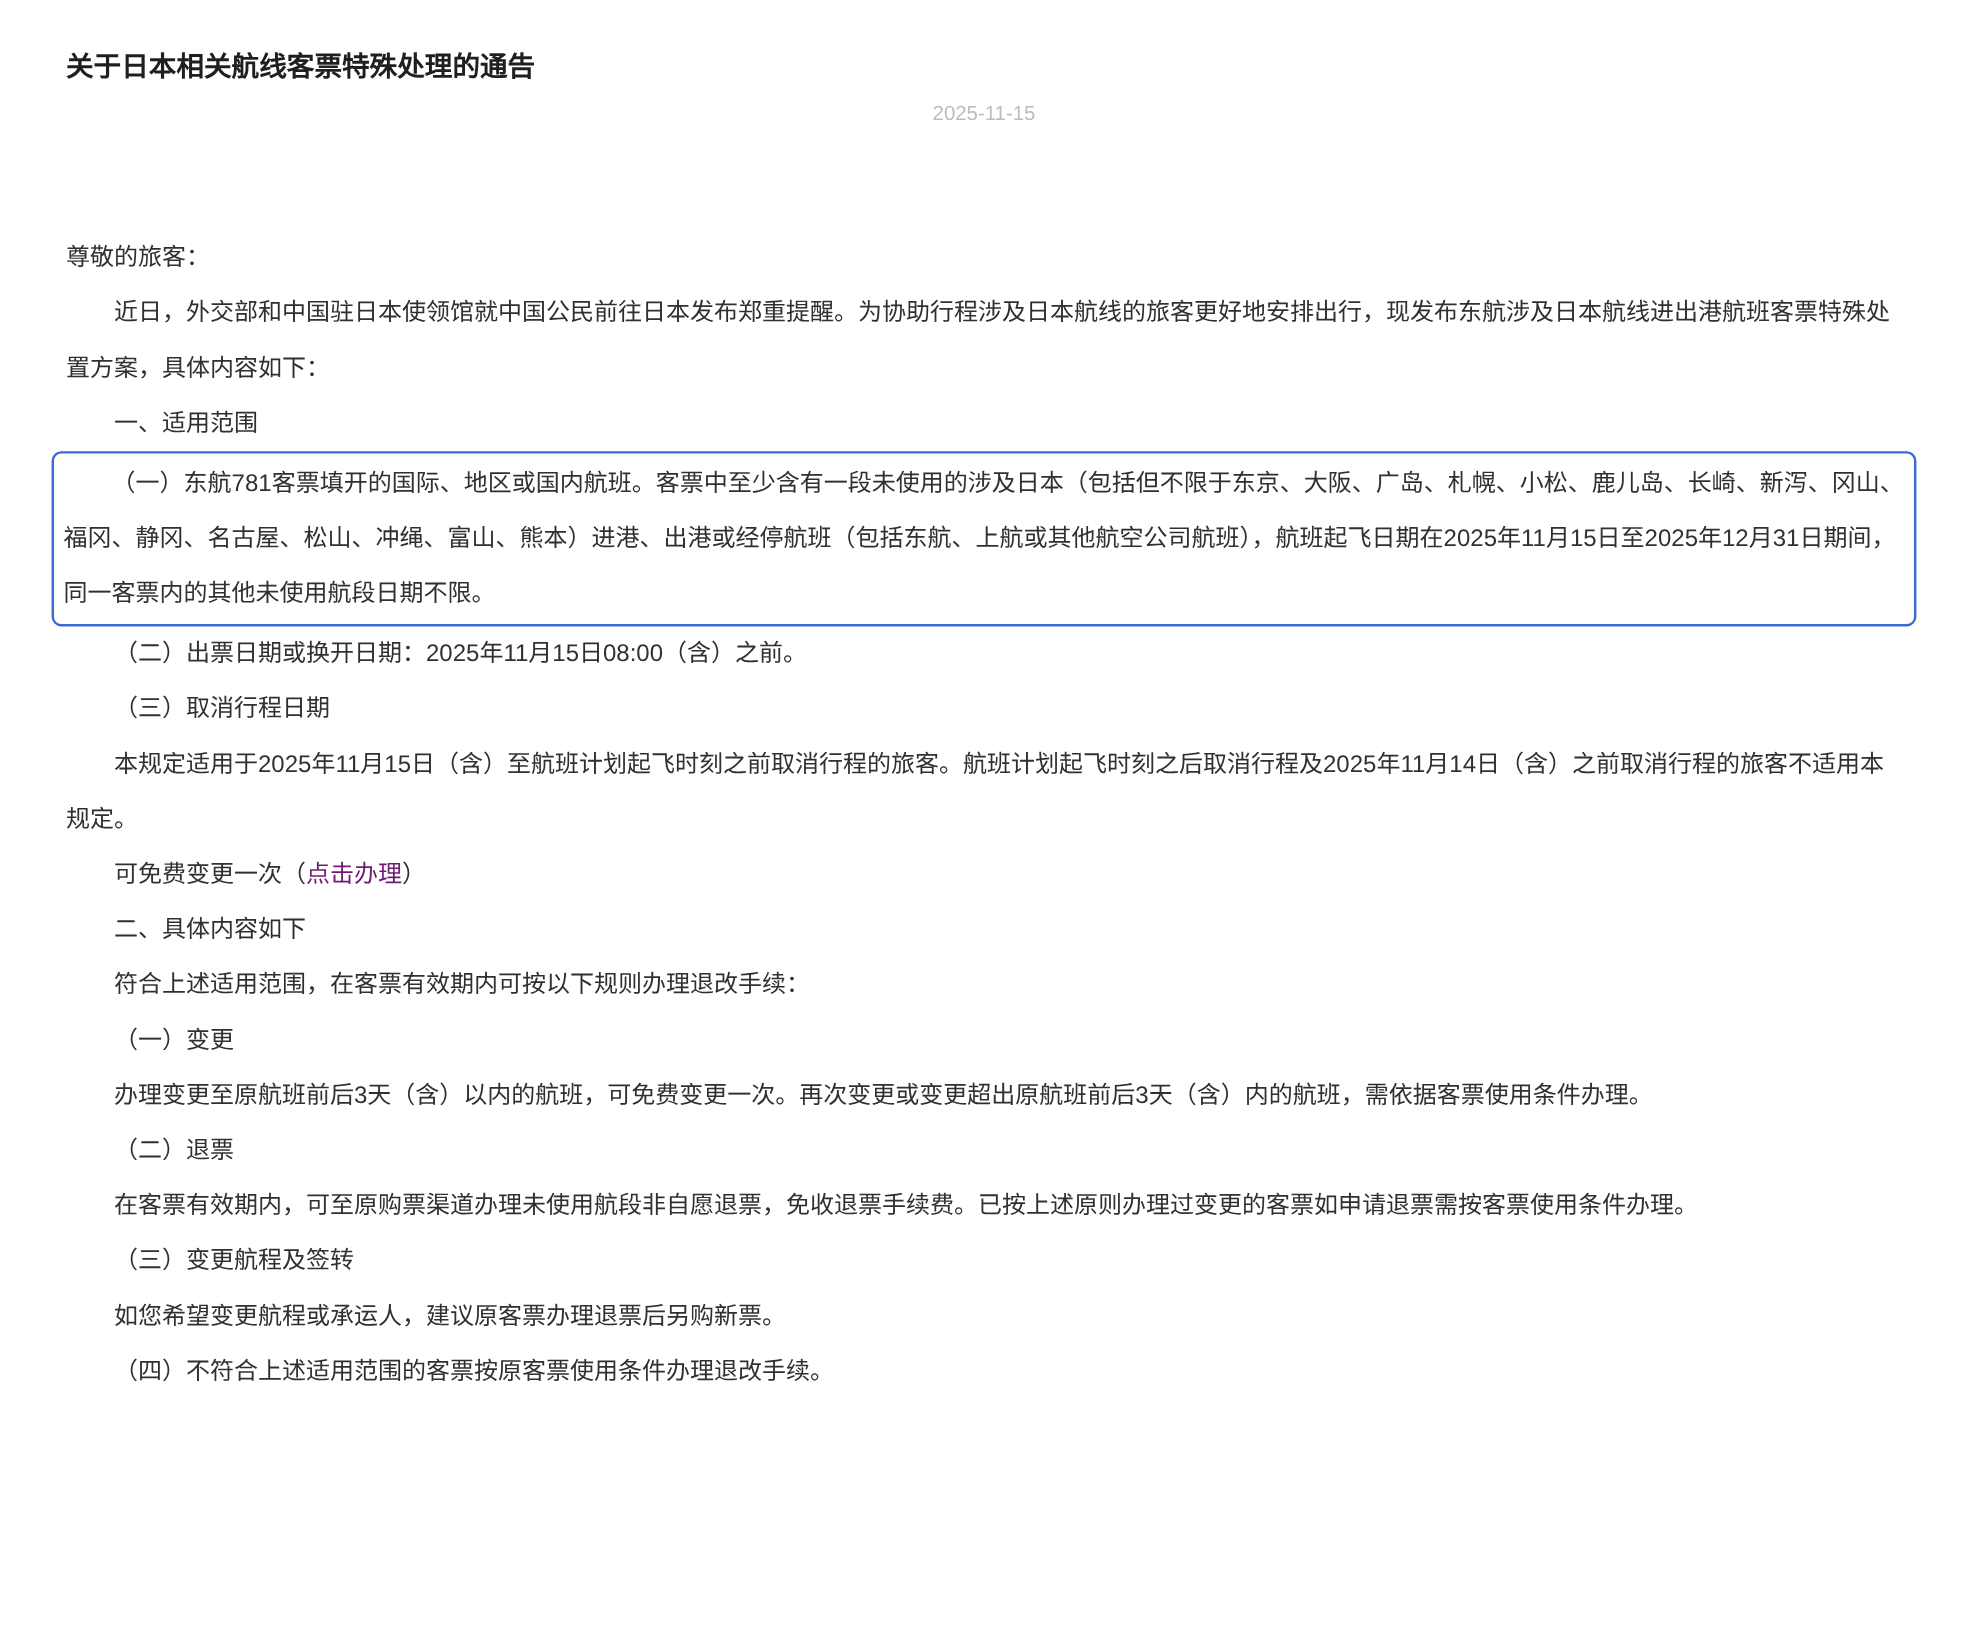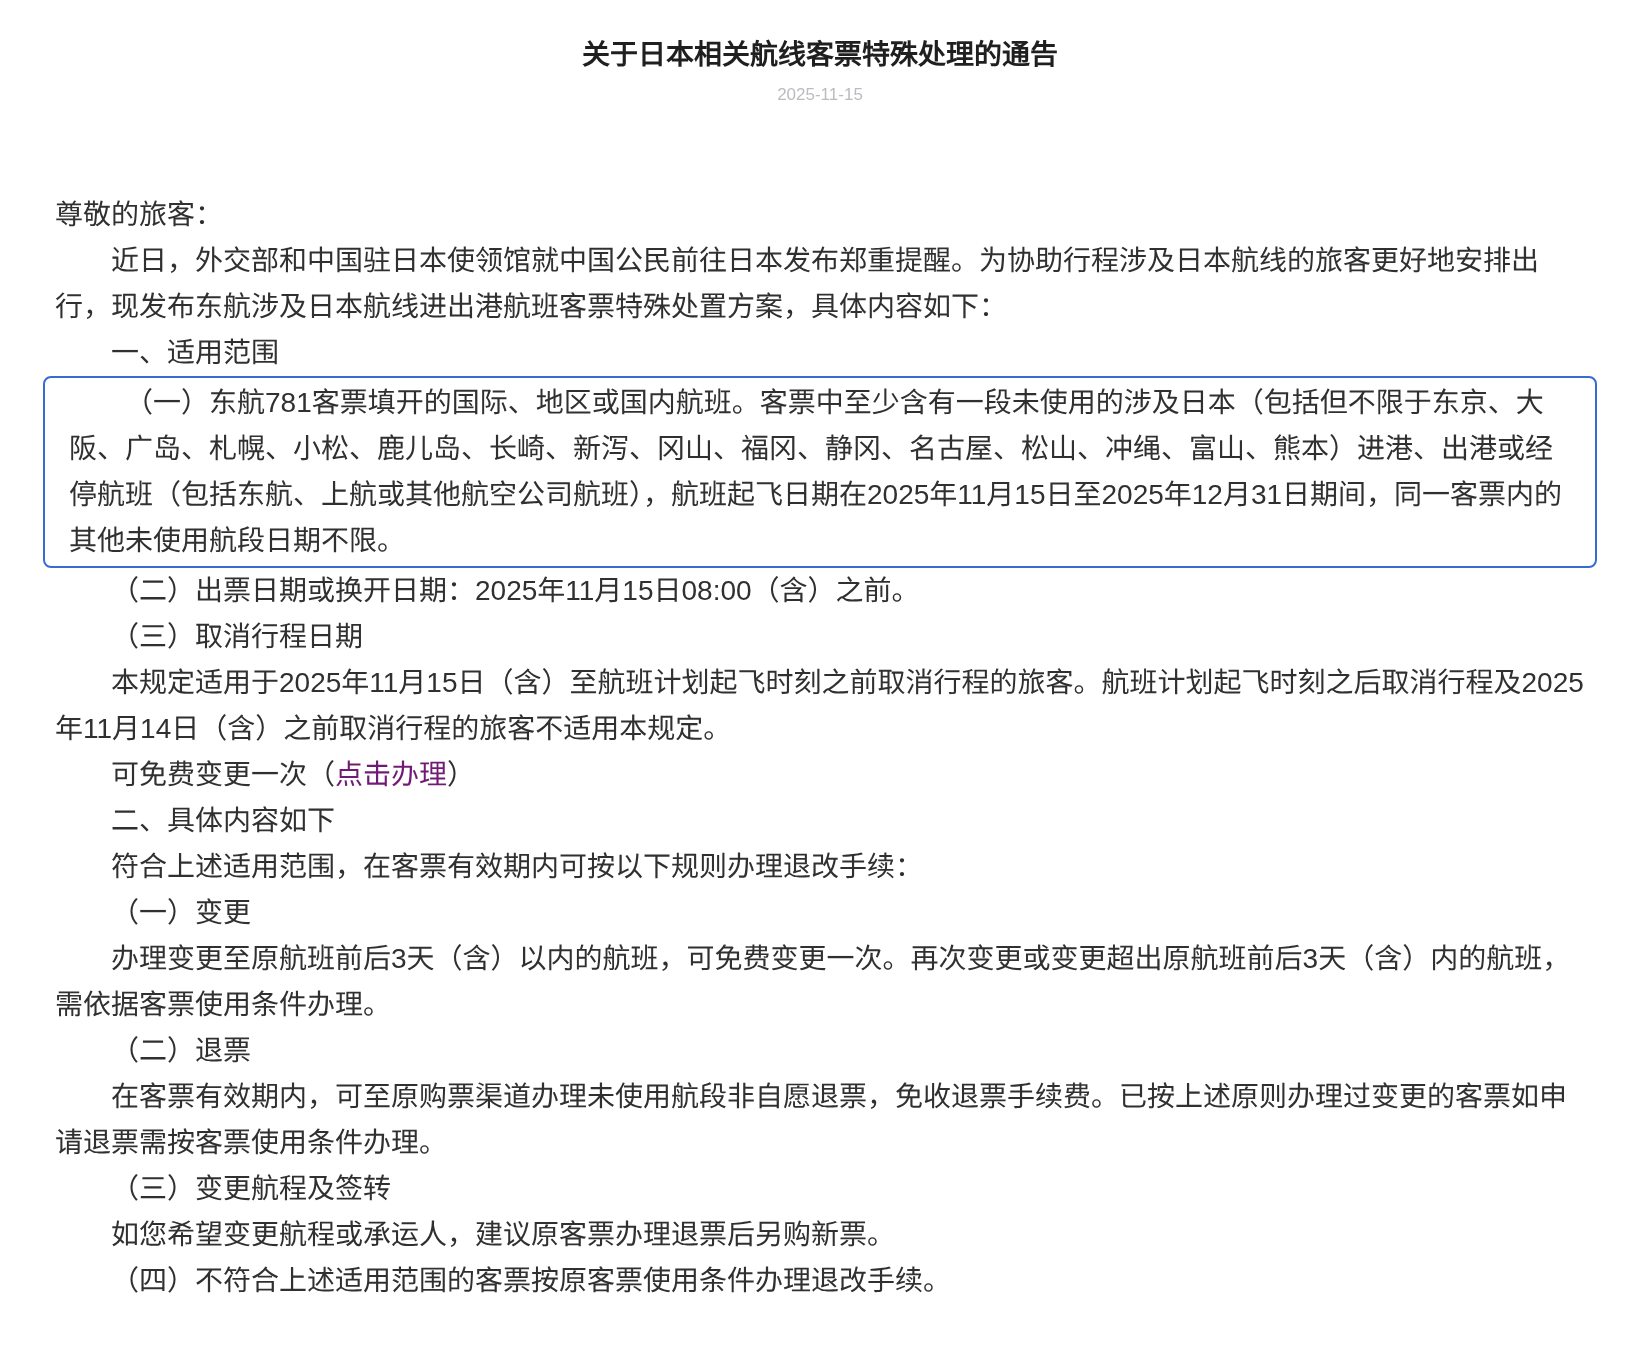--- a/index.html
+++ b/index.html
@@ -13,51 +13,50 @@
     font-family: "Liberation Sans", "DejaVu Sans", sans-serif;
     color: #333333;
     overflow: hidden;
   }
   .page {
     box-sizing: border-box;
     width: 1640px;
     padding: 34px 55px 20px 55px;
   }
   .notice-title {
-    text-align: center;
-    font-size: 28px;
+    font-size: 23px;
     font-weight: 700;
     color: #1f1f1f;
     line-height: 42px;
     margin: 0;
   }
   .notice-date {
     text-align: center;
     font-size: 17px;
     color: #b9bcc0;
     line-height: 26px;
     margin-top: 6px;
   }
   .notice-body {
     margin-top: 84px;
-    font-size: 28px;
+    font-size: 20px;
     line-height: 46px;
     color: #303030;
   }
   .para {
     margin: 0;
     text-indent: 2em;
   }
   .para.no-indent {
     text-indent: 0;
   }
   .highlight-box {
     border: 2px solid #3a6bd5;
     border-radius: 8px;
-    padding: 2px 24px;
+    padding: 2px 8px;
     margin: 0 -12px;
   }
   .highlight-box .para {
     text-indent: 2em;
   }
   a.inline-link {
     color: #701a75;
     text-decoration: none;
     cursor: pointer;
   }

